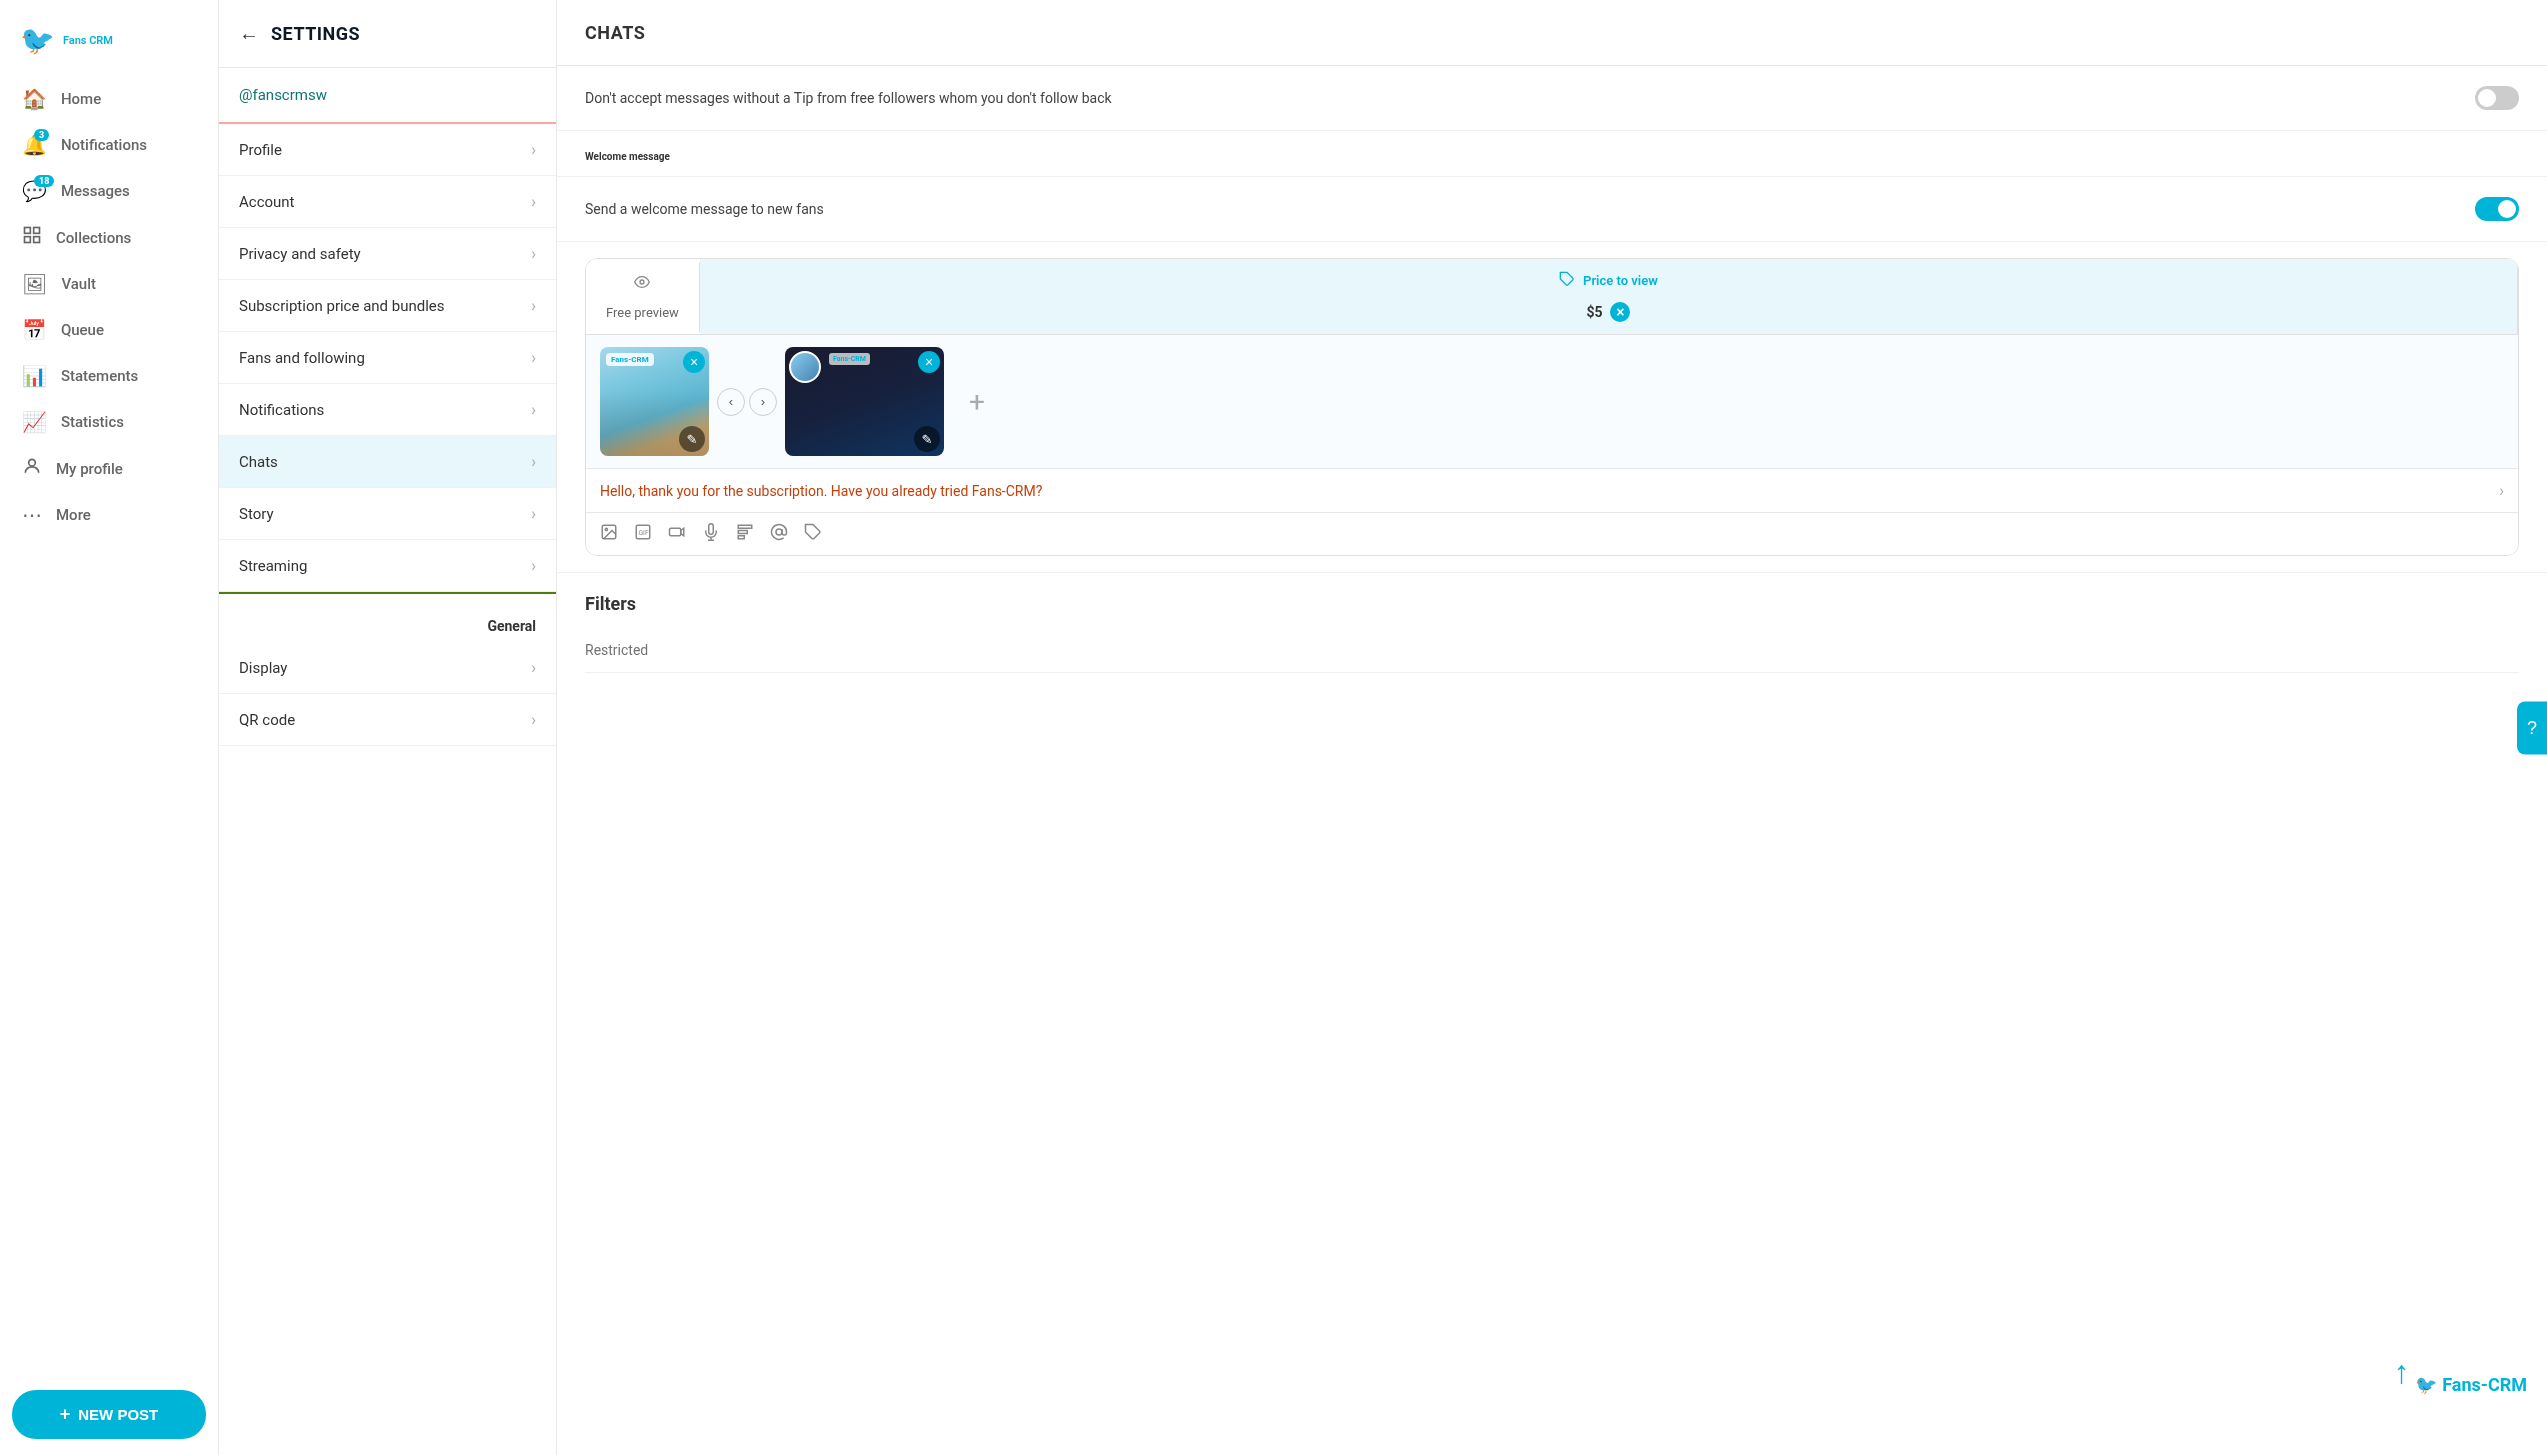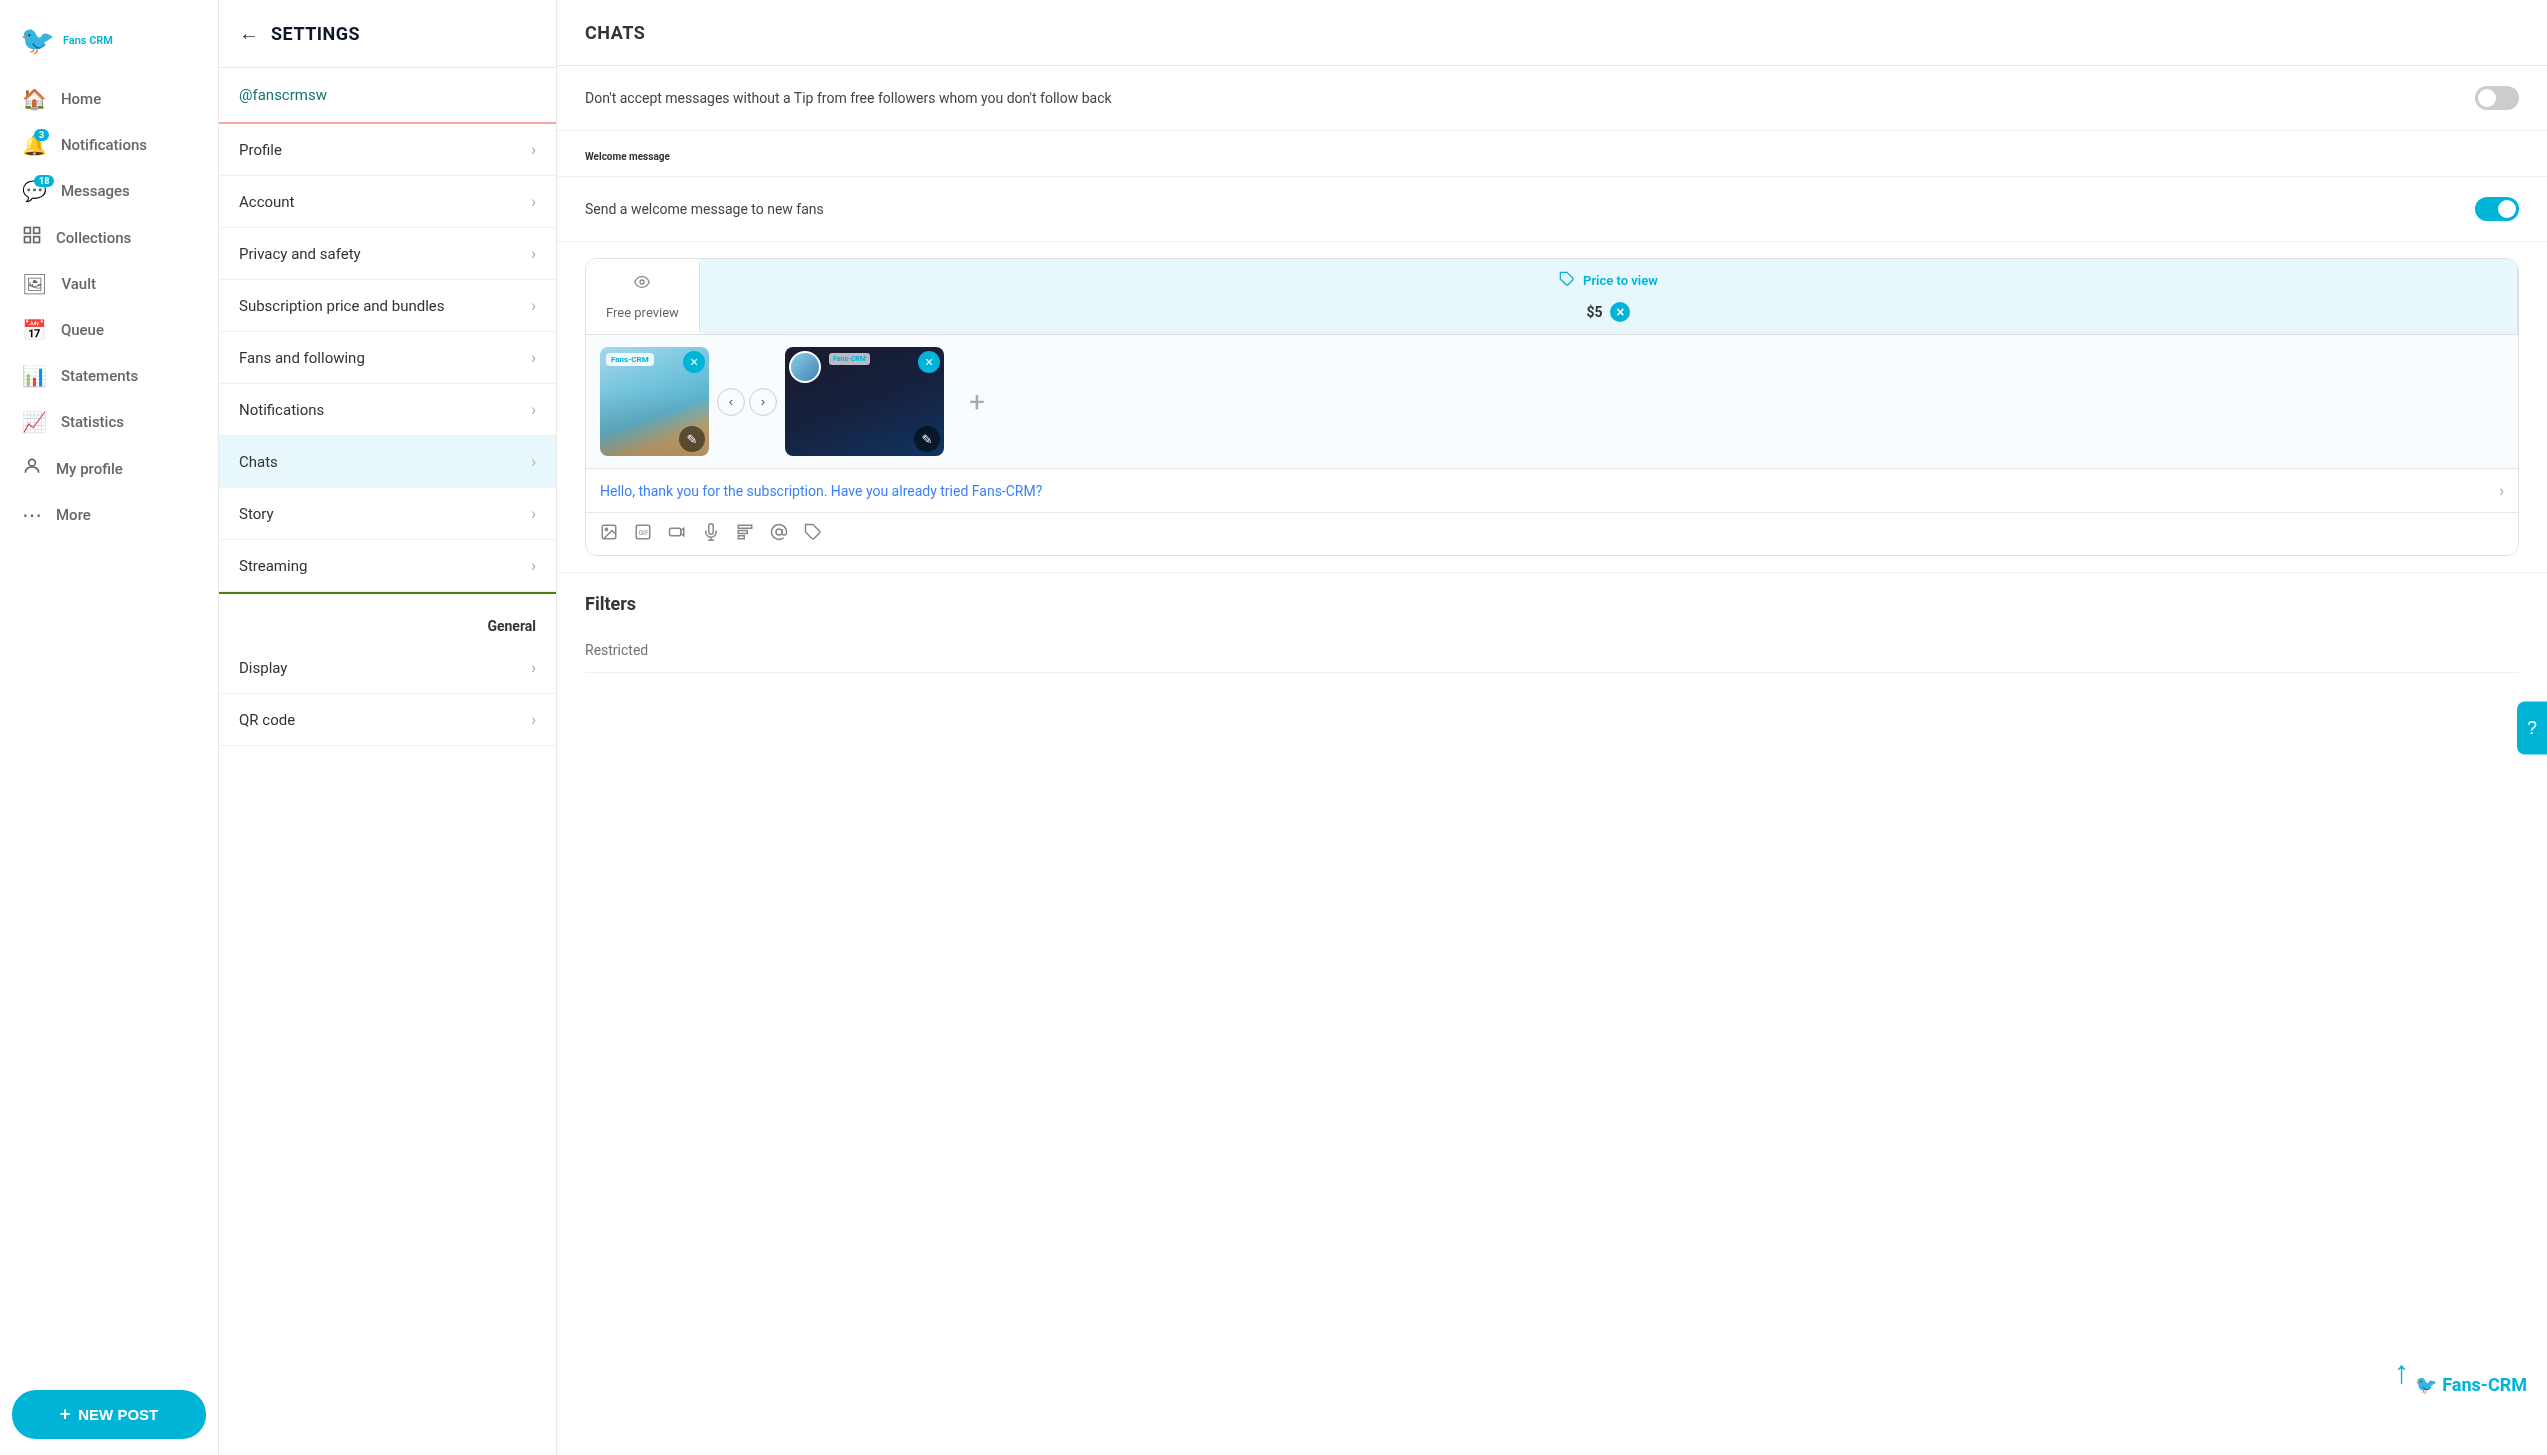--- a/index.html
+++ b/index.html
@@ -176,21 +176,21 @@
     }
     .add-media-btn {
       width: 50px; height: 109px; display: flex; align-items: center;
       justify-content: center; cursor: pointer; color: #aaa; font-size: 28px;
     }
     .message-text-row {
       display: flex; align-items: center; justify-content: space-between;
       padding: 12px 14px; border-top: 1px solid #e8e8e8;
       background: #fff; cursor: pointer;
     }
-    .message-text { font-size: 14px; color: #3b82f6; }
+    .message-text { font-size: 14px; color: #c2410c; }
     .message-chevron { color: #aaa; font-size: 16px; }
     .composer-toolbar {
       display: flex; align-items: center; gap: 16px;
       padding: 10px 14px; border-top: 1px solid #e8e8e8;
       background: #fff;
     }
     .toolbar-icon { color: #888; font-size: 18px; cursor: pointer; }
 
     
     .action-row {

